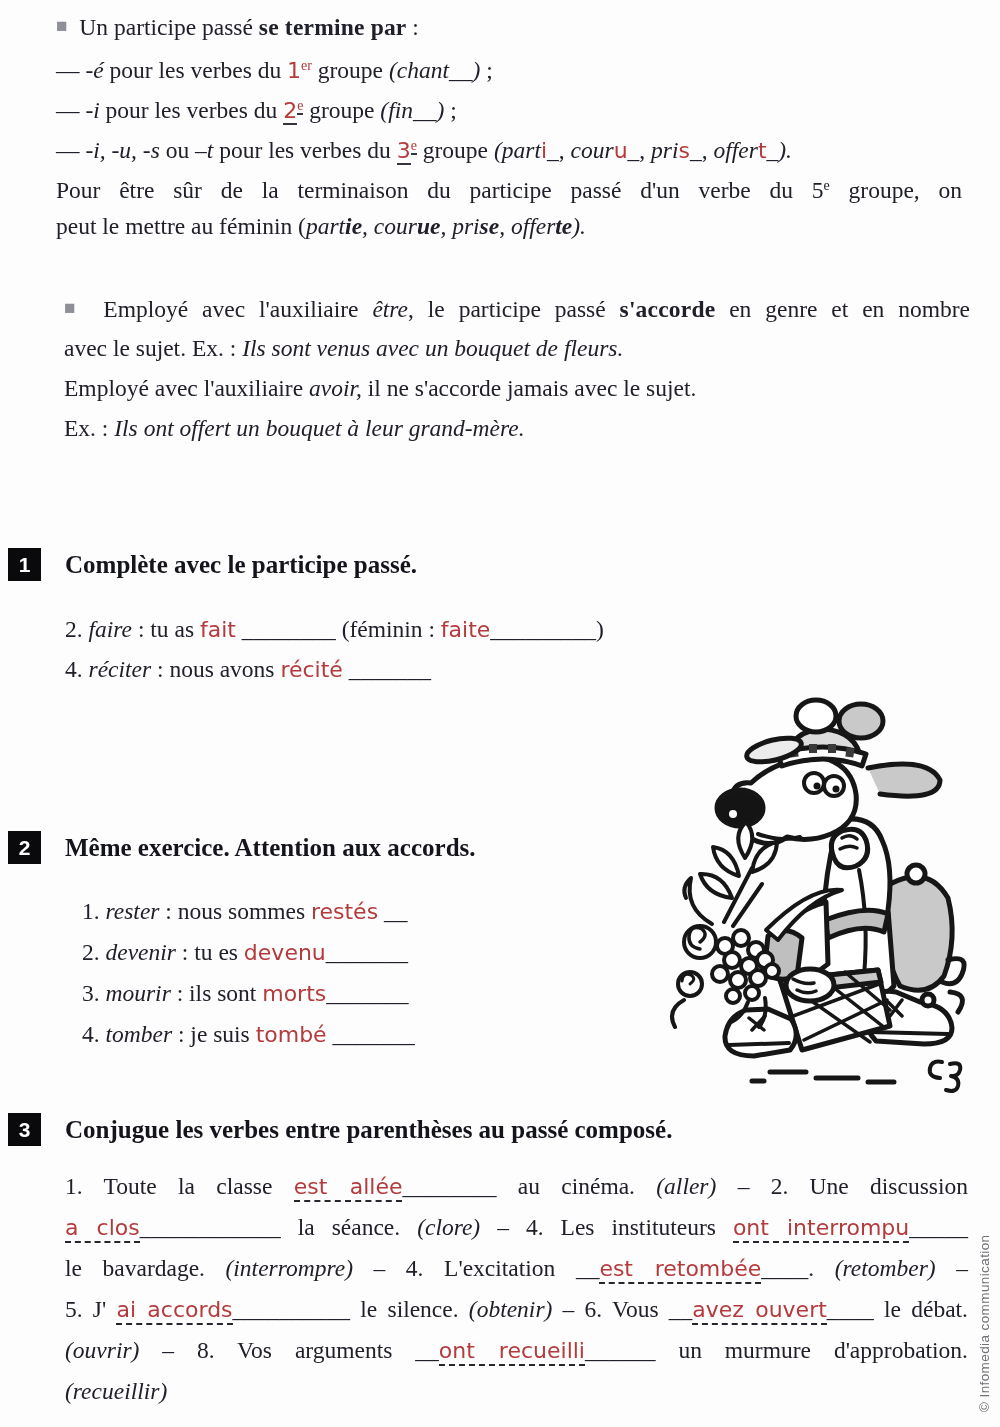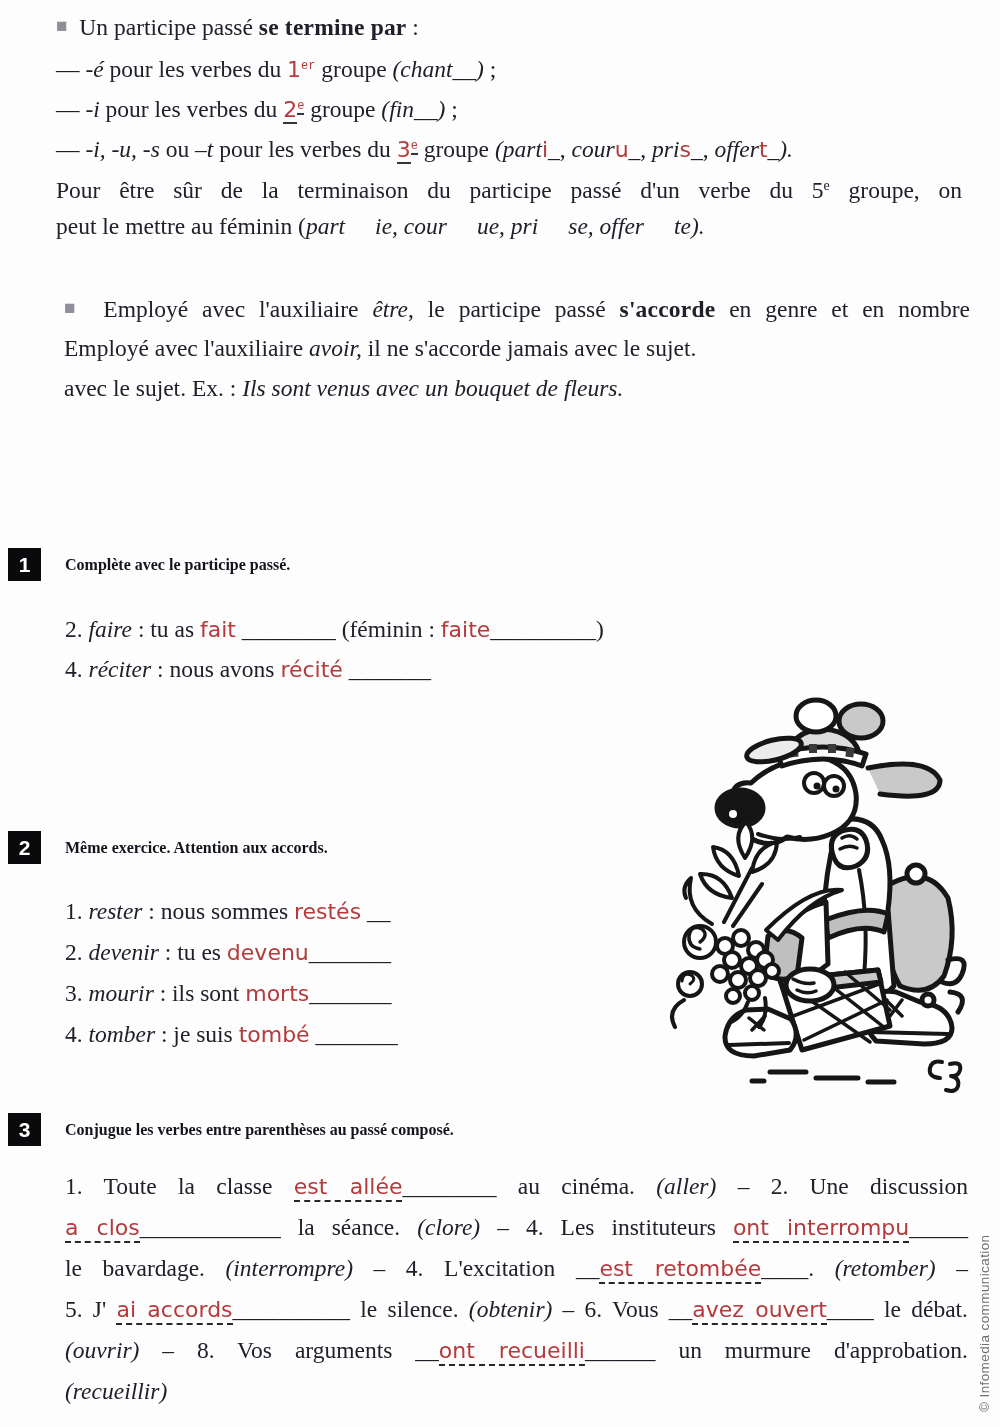--- a/index.html
+++ b/index.html
@@ -14,39 +14,39 @@
   .page{position:relative;width:1000px;height:1427px;background:var(--page);overflow:hidden;margin:0 auto;}
 
   
   .textblock{position:absolute;font-size:23.5px;line-height:40px;}
   .line{white-space:pre;height:40px;}
   .line.jl{white-space:normal;text-align:justify;text-align-last:justify;}
   .sg{white-space:inherit;}
   .sg.n{}
   .sg.i{font-style:italic;}
   .sg.b{font-weight:bold;letter-spacing:.2px;}
-  .sg.bi{font-weight:normal;font-style:italic;margin-left:30px;}
+  .sg.bi{font-weight:bold;font-style:italic;}
   .sg.r{font-family:"DejaVu Sans","Liberation Sans",sans-serif;color:var(--red);font-size:22px;}
-  .sg.rsup{font-family:Liberation Mono, monospace;color:var(--red);font-size:12px;vertical-align:8px;}
+  .sg.rsup{font-family:Liberation Serif, serif;color:var(--red);font-size:14px;vertical-align:8px;}
   .sg.sup{font-size:14px;vertical-align:8px;}
   .sg.ul{border-bottom:2px solid #35353d;}
   .sg.ub{border-bottom:2.5px dashed #26262c;padding-bottom:1px;}
   .sg.bullet{color:var(--bullet);font-size:19px;vertical-align:3px;padding-right:6px;}
 
   .rules1{left:56px;top:6px;width:906px;}
   .rules2{left:64px;top:288px;width:906px;}
 
   .exercise{position:absolute;left:8px;width:962px;}
   .ex1{top:546px;}
   .ex2{top:829px;}
   .ex3{top:1111px;}
   .badge{position:absolute;left:0;top:2px;width:33px;height:33px;background:var(--badge);color:#fff;
          font-family:"Liberation Sans",sans-serif;font-weight:bold;font-size:21px;
          display:flex;align-items:center;justify-content:center;}
-  .ex-title{position:absolute;left:57px;top:0;font-weight:bold;font-size:16px;color:#14141c;white-space:nowrap;line-height:38px;}
+  .ex-title{position:absolute;left:57px;top:0;font-weight:bold;font-size:25px;color:#14141c;white-space:nowrap;line-height:38px;}
   .ex-items{position:absolute;left:57px;font-size:23.5px;}
   .ex1 .ex-items{top:64px;line-height:39.5px;}
   .ex1 .ex-items .line{height:39.5px;}
   .ex2 .ex-items{top:62px;line-height:41px;}
   .ex2 .ex-items .line{height:41px;}
   .ex3 .ex-items{top:55px;width:903px;line-height:41px;word-spacing:2px;}
   .ex3 .ex-items .line{height:41px;}
 
   .cartoon{position:absolute;left:628px;top:688px;width:372px;height:412px;}
 
@@ -64,37 +64,38 @@
       <div class="line"><span class="sg bullet">■</span><span class="sg n"> Un participe passé </span><span class="sg b">se termine par</span><span class="sg n"> :</span></div>
       <div class="line"><span class="sg n">— </span><span class="sg i">-é</span><span class="sg n"> pour les verbes du </span><span class="sg r">1</span><span class="sg rsup">er</span><span class="sg n"> groupe </span><span class="sg i">(chant</span><span class="sg n">__</span><span class="sg i">)</span><span class="sg n"> ;</span></div>
       <div class="line"><span class="sg n">— </span><span class="sg i">-i</span><span class="sg n"> pour les verbes du </span><span class="sg r ul">2</span><span class="sg rsup ul">e</span><span class="sg n"> groupe </span><span class="sg i">(fin</span><span class="sg n">__</span><span class="sg i">)</span><span class="sg n"> ;</span></div>
       <div class="line"><span class="sg n">— </span><span class="sg i">-i, -u, -s</span><span class="sg n"> ou </span><span class="sg i">–t</span><span class="sg n"> pour les verbes du </span><span class="sg r ul">3</span><span class="sg rsup ul">e</span><span class="sg n"> groupe </span><span class="sg i">(part</span><span class="sg r">i</span><span class="sg n">_, </span><span class="sg i">cour</span><span class="sg r">u</span><span class="sg n">_, </span><span class="sg i">pri</span><span class="sg r">s</span><span class="sg n">_, </span><span class="sg i">offer</span><span class="sg r">t</span><span class="sg n">_</span><span class="sg i">).</span></div>
       <div class="line jl"><span class="sg n">Pour être sûr de la terminaison du participe passé d'un verbe du 5</span><span class="sg sup">e</span><span class="sg n"> groupe, on</span></div>
       <div class="line"><span class="sg n">peut le mettre au féminin (</span><span class="sg i">part</span><span class="sg bi">ie</span><span class="sg i">, </span><span class="sg i">cour</span><span class="sg bi">ue</span><span class="sg i">, </span><span class="sg i">pri</span><span class="sg bi">se</span><span class="sg i">, </span><span class="sg i">offer</span><span class="sg bi">te</span><span class="sg i">).</span></div>
     </div>
 
   <div class="textblock rules2">
       <div class="line jl"><span class="sg bullet">■</span><span class="sg n"> Employé avec l'auxiliaire </span><span class="sg i">être</span><span class="sg n">, le participe passé </span><span class="sg b">s'accorde</span><span class="sg n"> en genre et en nombre</span></div>
+      <div class="line"><span class="sg n">avec le sujet. Ex. : </span><span class="sg i">Ils sont venus avec un bouquet de fleurs.</span></div>
       <div class="line"><span class="sg n">Employé avec l'auxiliaire </span><span class="sg i">avoir,</span><span class="sg n"> il ne s'accorde jamais avec le sujet.</span></div>
-      <div class="line"><span class="sg n">avec le sujet. Ex. : </span><span class="sg i">Ils sont venus avec un bouquet de fleurs.</span></div>
+      <div class="line"><span class="sg n">Ex. : </span><span class="sg i">Ils ont offert un bouquet à leur grand-mère.</span></div>
     </div>
 
   <section class="exercise ex1">
     <div class="badge">1</div>
     <div class="ex-title">Complète avec le participe passé.</div>
     <div class="ex-items textblock" style="position:absolute;">
         <div class="line"><span class="sg n">2. </span><span class="sg i">faire</span><span class="sg n"> : tu as </span><span class="sg r">fait</span><span class="sg n"> ________ </span><span class="sg n">(féminin : </span><span class="sg r">faite</span><span class="sg n">_________)</span></div>
         <div class="line"><span class="sg n">4. </span><span class="sg i">réciter</span><span class="sg n"> : nous avons </span><span class="sg r">récité</span><span class="sg n"> _______</span></div>
       </div>
   </section>
 
   <section class="exercise ex2">
     <div class="badge">2</div>
     <div class="ex-title">Même exercice. Attention aux accords.</div>
-    <div class="ex-items textblock" style="position:absolute;">
+    <div class="ex-items textblock" style="position:absolute;margin-left:17px;">
         <div class="line"><span class="sg n">1. </span><span class="sg i">rester</span><span class="sg n"> : nous sommes </span><span class="sg r">restés</span><span class="sg n"> __</span></div>
         <div class="line"><span class="sg n">2. </span><span class="sg i">devenir</span><span class="sg n"> : tu es </span><span class="sg r">devenu</span><span class="sg n">_______</span></div>
         <div class="line"><span class="sg n">3. </span><span class="sg i">mourir</span><span class="sg n"> : ils sont </span><span class="sg r">morts</span><span class="sg n">_______</span></div>
         <div class="line"><span class="sg n">4. </span><span class="sg i">tomber</span><span class="sg n"> : je suis </span><span class="sg r">tombé</span><span class="sg n"> _______</span></div>
       </div>
   </section>
 
   <section class="exercise ex3">
     <div class="badge">3</div>
     <div class="ex-title">Conjugue les verbes entre parenthèses au passé composé.</div>

